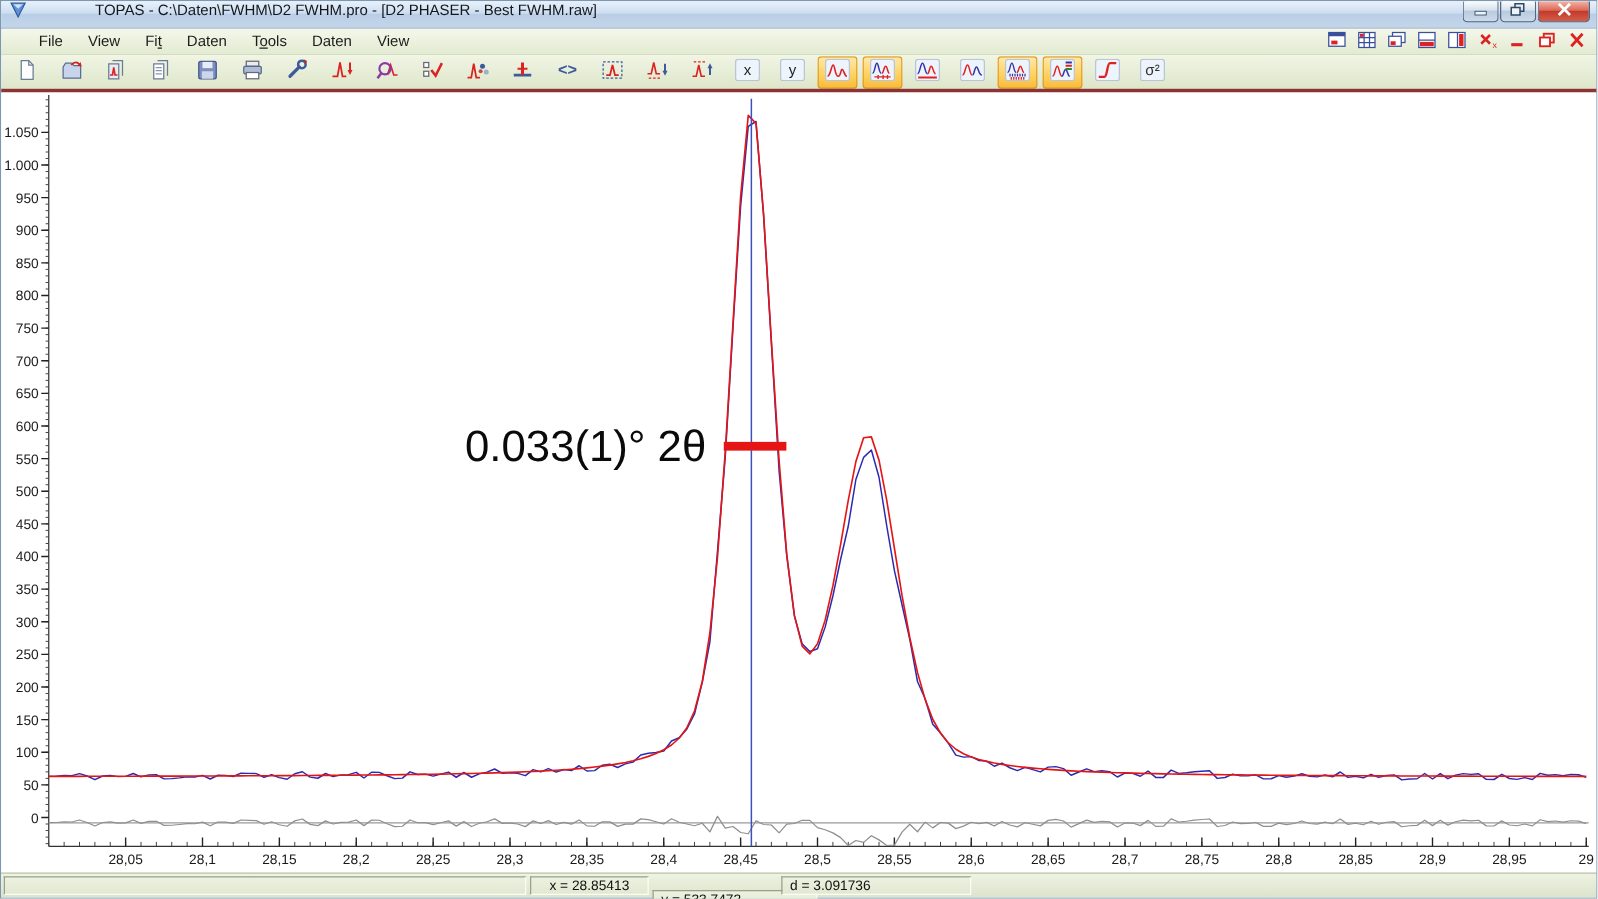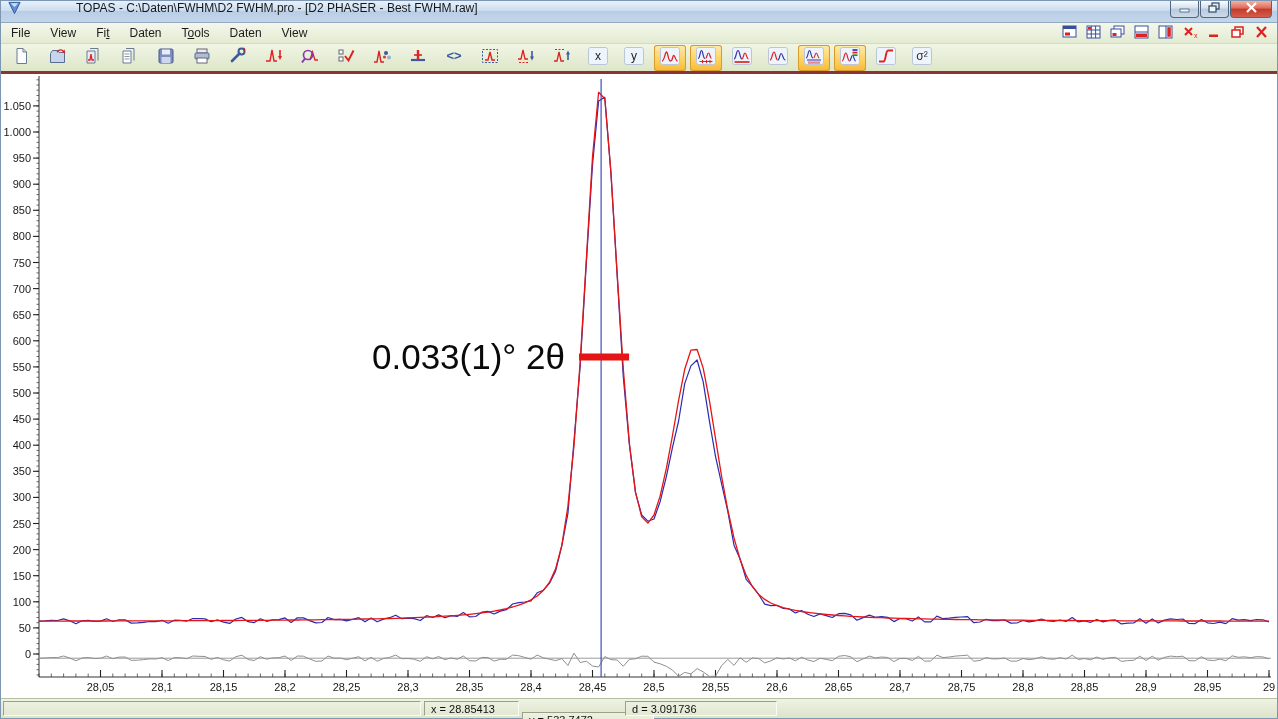--- a/index.html
+++ b/index.html
@@ -59,21 +59,21 @@
               <rect x="10" y="2" width="7" height="6" fill="none" stroke="#2c4a66" stroke-width="1.2"></rect>
               <rect x="7" y="5" width="7" height="6" fill="#eef4fa" stroke="#2c4a66" stroke-width="1.2"></rect>
             </svg></span></button>
         <button class="wb close"><span><svg width="25" height="13" viewBox="0 0 25 13">
               <path d="M8 2l9 9M17 2l-9 9" stroke="#fff" stroke-width="2.2"></path>
             </svg></span></button>
       </div>
   </div>
 
   <div class="menubar">
-    <div id="menu-left" style="display:flex;">
+    <div id="menu-left" style="display:flex;padding-left:20px;">
         <span class="menu-item">File</span>
         <span class="menu-item">View</span>
         <span class="menu-item">Fi<u>t</u></span>
         <span class="menu-item">Daten</span>
         <span class="menu-item">T<u>o</u>ols</span>
         <span class="menu-item">Daten</span>
         <span class="menu-item">View</span>
       </div>
     <div class="mdi-btns" id="mdi-btns">
         <button class="mdi"><span><svg width="18" height="16" viewBox="0 0 18 16">
@@ -575,18 +575,18 @@
           <polyline points="38.0,547.1 44.1,547.1 50.3,547.1 56.5,547.1 62.6,547.1 68.7,547.0 74.9,547.0 81.1,547.0 87.2,547.0 93.4,547.0 99.5,547.0 105.6,547.0 111.8,546.9 118.0,546.9 124.1,546.9 130.2,546.9 136.4,546.9 142.6,546.9 148.7,546.8 154.8,546.8 161.0,546.8 167.2,546.8 173.3,546.8 179.4,546.7 185.6,546.7 191.8,546.7 197.9,546.6 204.1,546.6 210.2,546.6 216.3,546.6 222.5,546.5 228.7,546.5 234.8,546.5 240.9,546.4 247.1,546.4 253.3,546.3 259.4,546.3 265.5,546.3 271.7,546.2 277.9,546.2 284.0,546.1 290.1,546.0 296.3,546.0 302.4,545.9 308.6,545.9 314.8,545.8 320.9,545.7 327.0,545.6 333.2,545.5 339.4,545.5 345.5,545.4 351.6,545.3 357.8,545.2 364.0,545.0 370.1,544.9 376.2,544.8 382.4,544.6 388.6,544.5 394.7,544.3 400.9,544.1 407.0,543.9 413.1,543.7 419.3,543.4 425.5,543.2 431.6,542.9 437.7,542.6 443.9,542.2 450.1,541.8 456.2,541.4 462.3,540.9 468.5,540.3 474.7,539.6 480.8,538.9 486.9,538.1 493.1,537.1 499.3,536.0 505.4,534.6 511.6,533.0 517.7,531.1 523.8,528.8 530.0,525.8 536.2,522.0 542.3,516.6 548.4,508.4 554.6,494.8 560.8,471.4 566.9,432.4 573.0,371.8 579.2,287.3 585.4,184.6 591.5,83.0 597.6,18.3 603.8,24.7 609.9,97.5 616.1,198.6 622.3,294.8 628.4,369.5 634.5,418.1 640.7,442.9 646.9,449.1 653.0,441.0 659.1,422.1 665.3,394.7 671.5,361.5 677.6,326.3 683.7,295.3 689.9,276.2 696.1,275.5 702.2,294.1 708.4,326.3 714.5,364.4 720.6,402.3 726.8,436.0 733.0,463.9 739.1,485.5 745.2,501.4 751.4,512.5 757.6,520.2 763.7,525.4 769.8,529.0 776.0,531.6 782.2,533.6 788.3,535.1 794.4,536.4 800.6,537.5 806.8,538.4 812.9,539.2 819.1,539.9 825.2,540.5 831.3,541.0 837.5,541.5 843.7,541.9 849.8,542.3 855.9,542.7 862.1,543.0 868.3,543.3 874.4,543.5 880.5,543.7 886.7,544.0 892.9,544.2 899.0,544.3 905.1,544.5 911.3,544.7 917.4,544.8 923.6,544.9 929.8,545.1 935.9,545.2 942.0,545.3 948.2,545.4 954.4,545.5 960.5,545.6 966.6,545.7 972.8,545.7 979.0,545.8 985.1,545.9 991.2,545.9 997.4,546.0 1003.6,546.1 1009.7,546.1 1015.9,546.2 1022.0,546.2 1028.1,546.3 1034.3,546.3 1040.5,546.4 1046.6,546.4 1052.7,546.4 1058.9,546.5 1065.1,546.5 1071.2,546.5 1077.3,546.6 1083.5,546.6 1089.7,546.6 1095.8,546.7 1101.9,546.7 1108.1,546.7 1114.3,546.7 1120.4,546.8 1126.6,546.8 1132.7,546.8 1138.8,546.8 1145.0,546.8 1151.2,546.9 1157.3,546.9 1163.4,546.9 1169.6,546.9 1175.8,546.9 1181.9,547.0 1188.0,547.0 1194.2,547.0 1200.4,547.0 1206.5,547.0 1212.6,547.0 1218.8,547.0 1224.9,547.1 1231.1,547.1 1237.3,547.1 1243.4,547.1 1249.5,547.1 1255.7,547.1 1261.9,547.1 1268.0,547.1" fill="none" stroke="#e51515" stroke-width="1.3" stroke-linejoin="round"></polyline>
         </g>
         <line x1="600.1" y1="5" x2="600.1" y2="603" stroke="#3c50bc" stroke-width="1.2"></line>
         <rect x="578.0" y="279.5" width="50.1" height="7" fill="#e51515"></rect>
         <text x="564.0" y="295.0" text-anchor="end" class="annot">0.033(1)° 2θ</text>
       </svg>
   </div>
 
   <div class="statusbar">
     <div class="sp" style="left:2px; width:418px;"></div>
-    <div class="sp" style="left:423px; width:95px;">x = 28.85413</div>
+    <div class="sp" style="left:423px; width:95px;text-align:center;">x = 28.85413</div>
     <div class="sp" style="left:521px; width:132px;margin-top:11px;">y = 533.7472</div>
     <div class="sp" style="left:624px; width:152px;">d = 3.091736</div>
   </div>
 
 </div>
 
 </body></html>

